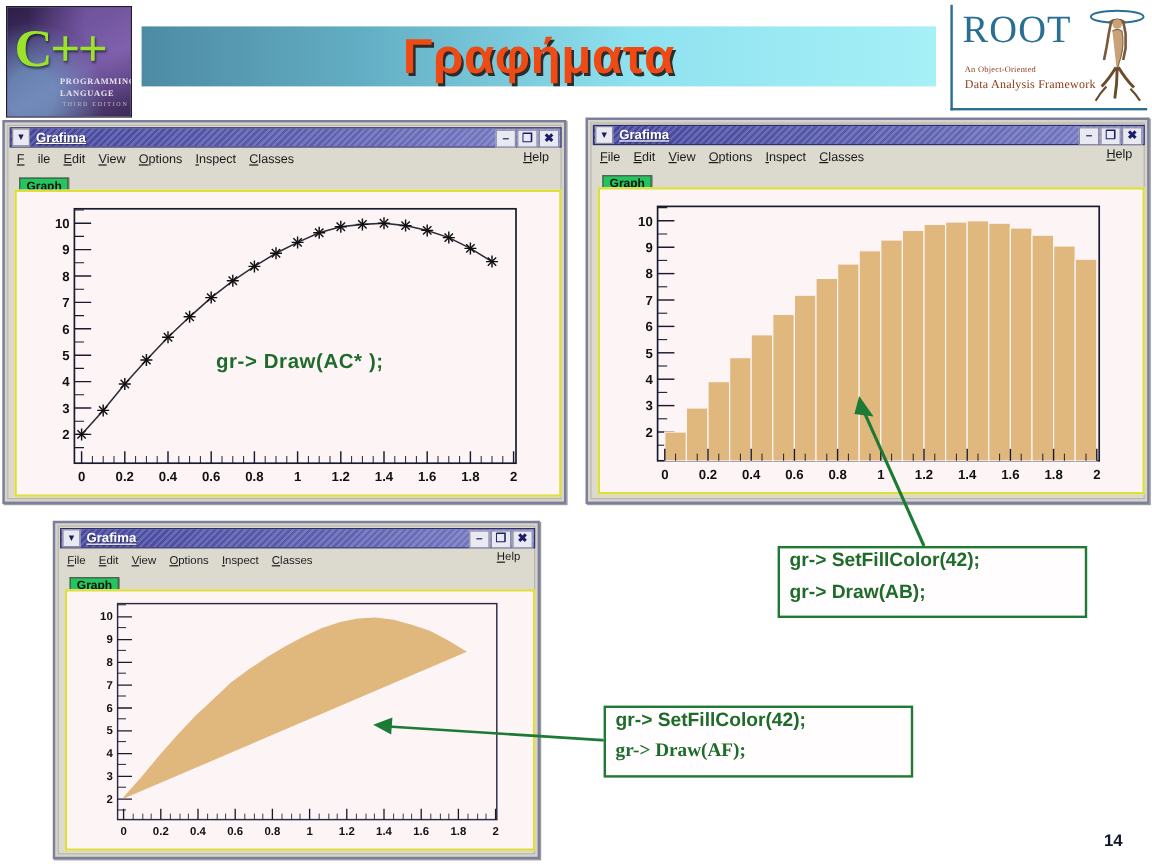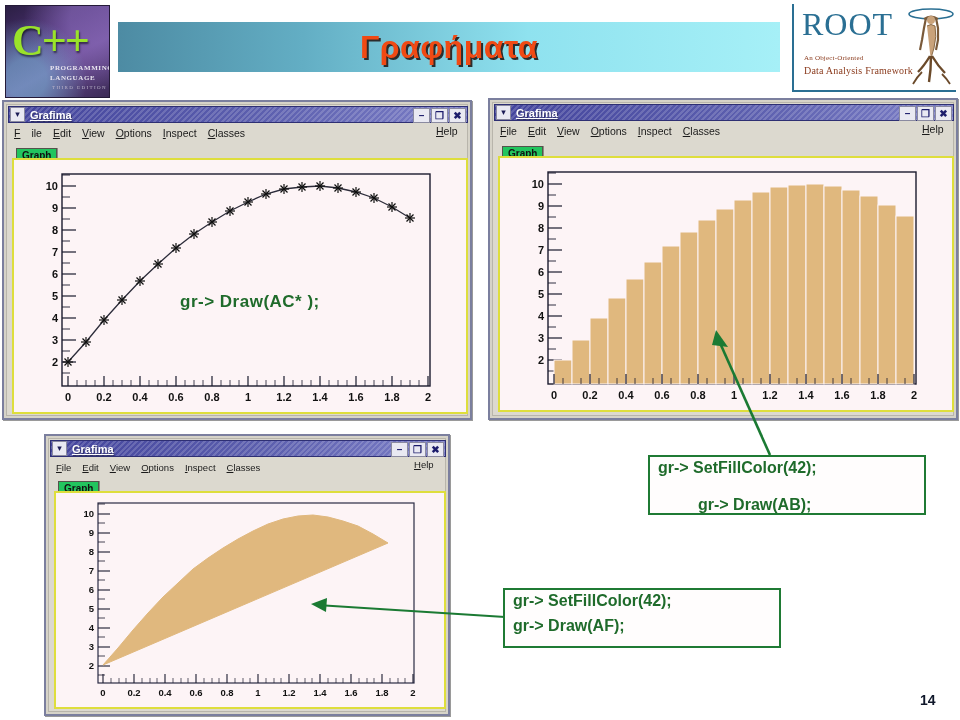--- a/index.html
+++ b/index.html
@@ -25,21 +25,21 @@
     letter-spacing:.6px;font-weight:bold;font-family:"Liberation Serif",serif;}
   #cpp-sub2{position:absolute;left:44px;top:68px;color:#e8e4ef;font-size:7px;
     letter-spacing:.6px;font-weight:bold;font-family:"Liberation Serif",serif;}
   #cpp-sub3{position:absolute;left:46px;top:79px;color:#bdb6cc;font-size:5px;
     letter-spacing:1.4px;font-family:"Liberation Serif",serif;}
 
   #title-band{left:118px;top:22px;width:662px;height:50px;
     background:linear-gradient(90deg,#4d8ba3 0%,#63aec4 28%,#8fe2ef 62%,#a6f0f7 100%);}
   #title-text{position:absolute;left:0;top:0;width:100%;height:50px;
     display:flex;align-items:center;justify-content:center;
-    font-size:32px;font-weight:bold;color:#f04a14;
+    font-size:41px;font-weight:bold;color:#f04a14;
     text-shadow:2px 2px 0 #2c2c2c;letter-spacing:.5px;}
 
   #root-logo{left:792px;top:4px;width:164px;height:88px;}
   #root-frame{position:absolute;left:0;top:0;width:164px;height:88px;
     border-left:2px solid #2a6f93;border-bottom:2px solid #2a6f93;box-sizing:border-box;}
   #root-word{position:absolute;left:10px;top:3px;font-family:"Liberation Serif",serif;
     font-size:32px;color:#2a6f93;letter-spacing:1px;line-height:34px;}
   #root-tag1{position:absolute;left:12px;top:50px;font-size:7px;color:#8a3a1c;
     font-family:"Liberation Serif",serif;letter-spacing:.2px;}
   #root-tag2{position:absolute;left:12px;top:61px;font-size:10px;color:#8a3a1c;
@@ -72,21 +72,21 @@
   .menu-help{position:absolute;font-size:10.5px;color:#1a1a1a;}
   .tabrow{position:absolute;height:15px;}
   .tab{display:inline-block;background:#22c55e;border:1px solid #55534c;
     border-bottom:none;font-size:10px;font-weight:bold;padding:0 5px;line-height:14px;
     color:#111;box-shadow:1px 0 0 #8d8b83;}
   .canvas{position:absolute;background:#fdf6f6;border:2px solid #dede3c;
     box-sizing:border-box;}
 
   
   .code{position:absolute;color:#1f6b2b;font-weight:bold;}
-  .codebox{position:absolute;border:2px solid #1f7a34;background:#fffdfd;padding-left:20px;}
+  .codebox{position:absolute;border:2px solid #1f7a34;background:#fffdfd;}
 
   #pagenum{left:920px;top:692px;font-size:14px;font-weight:bold;color:#0f172a;}
 </style>
 </head>
 <body>
 
 <div class="abs" id="cpp-book">
   <div id="cpp-glyph">C++</div>
   <div id="cpp-sub1">PROGRAMMING</div>
   <div id="cpp-sub2">LANGUAGE</div>
@@ -510,21 +510,21 @@
   </div>
 </div>
 
 <svg class="abs" style="left:690px;top:325px;width:110px;height:135px;" viewBox="0 0 110 135">
   <line x1="80" y1="130" x2="26" y2="9" stroke="#1b7a33" stroke-width="2.6"></line>
   <polygon points="26,5 38,22 22,20" fill="#1b7a33"></polygon>
 </svg>
 
 <div class="codebox" style="left:648px;top:455px;width:254px;height:56px;">
   <div class="code" style="left:8px;top:2px;font-size:16px;">gr-&gt; SetFillColor(42);</div>
-  <div class="code" style="left:8px;top:39px;font-size:16px;margin-left:40px;">gr-&gt; Draw(AB);</div>
+  <div class="code" style="left:8px;top:28px;font-size:16px;">gr-&gt; Draw(AB);</div>
 </div>
 
 <div class="abs win" style="left:44px;top:434px;width:406px;height:282px;">
   <div class="win-inner"></div>
 
   <div class="titlebar" style="width:396px;">
     <div class="tb-menu-icon">▾</div>
     <div class="tb-title">Grafima</div>
     <div class="tb-btns">
       <div class="tb-btn">–</div>
@@ -649,16 +649,16 @@
   </div>
 </div>
 
 <svg class="abs" style="left:305px;top:595px;width:205px;height:30px;" viewBox="0 0 205 30">
   <line x1="200" y1="22" x2="12" y2="10" stroke="#1b7a33" stroke-width="2.2"></line>
   <polygon points="6,9 22,3 21,17" fill="#1b7a33"></polygon>
 </svg>
 
 <div class="codebox" style="left:503px;top:588px;width:254px;height:56px;">
   <div class="code" style="left:8px;top:2px;font-size:16px;">gr-&gt; SetFillColor(42);</div>
-  <div class="code" style="left:8px;top:27px;font-size:16px;">gr-&gt; Draw(AF);</div>
+  <div class="code" style="left:8px;top:27px;font-size:16px;font-family:Liberation Serif, serif;">gr-&gt; Draw(AF);</div>
 </div>
 
 <div class="abs" id="pagenum">14</div>
 
 </body></html>

